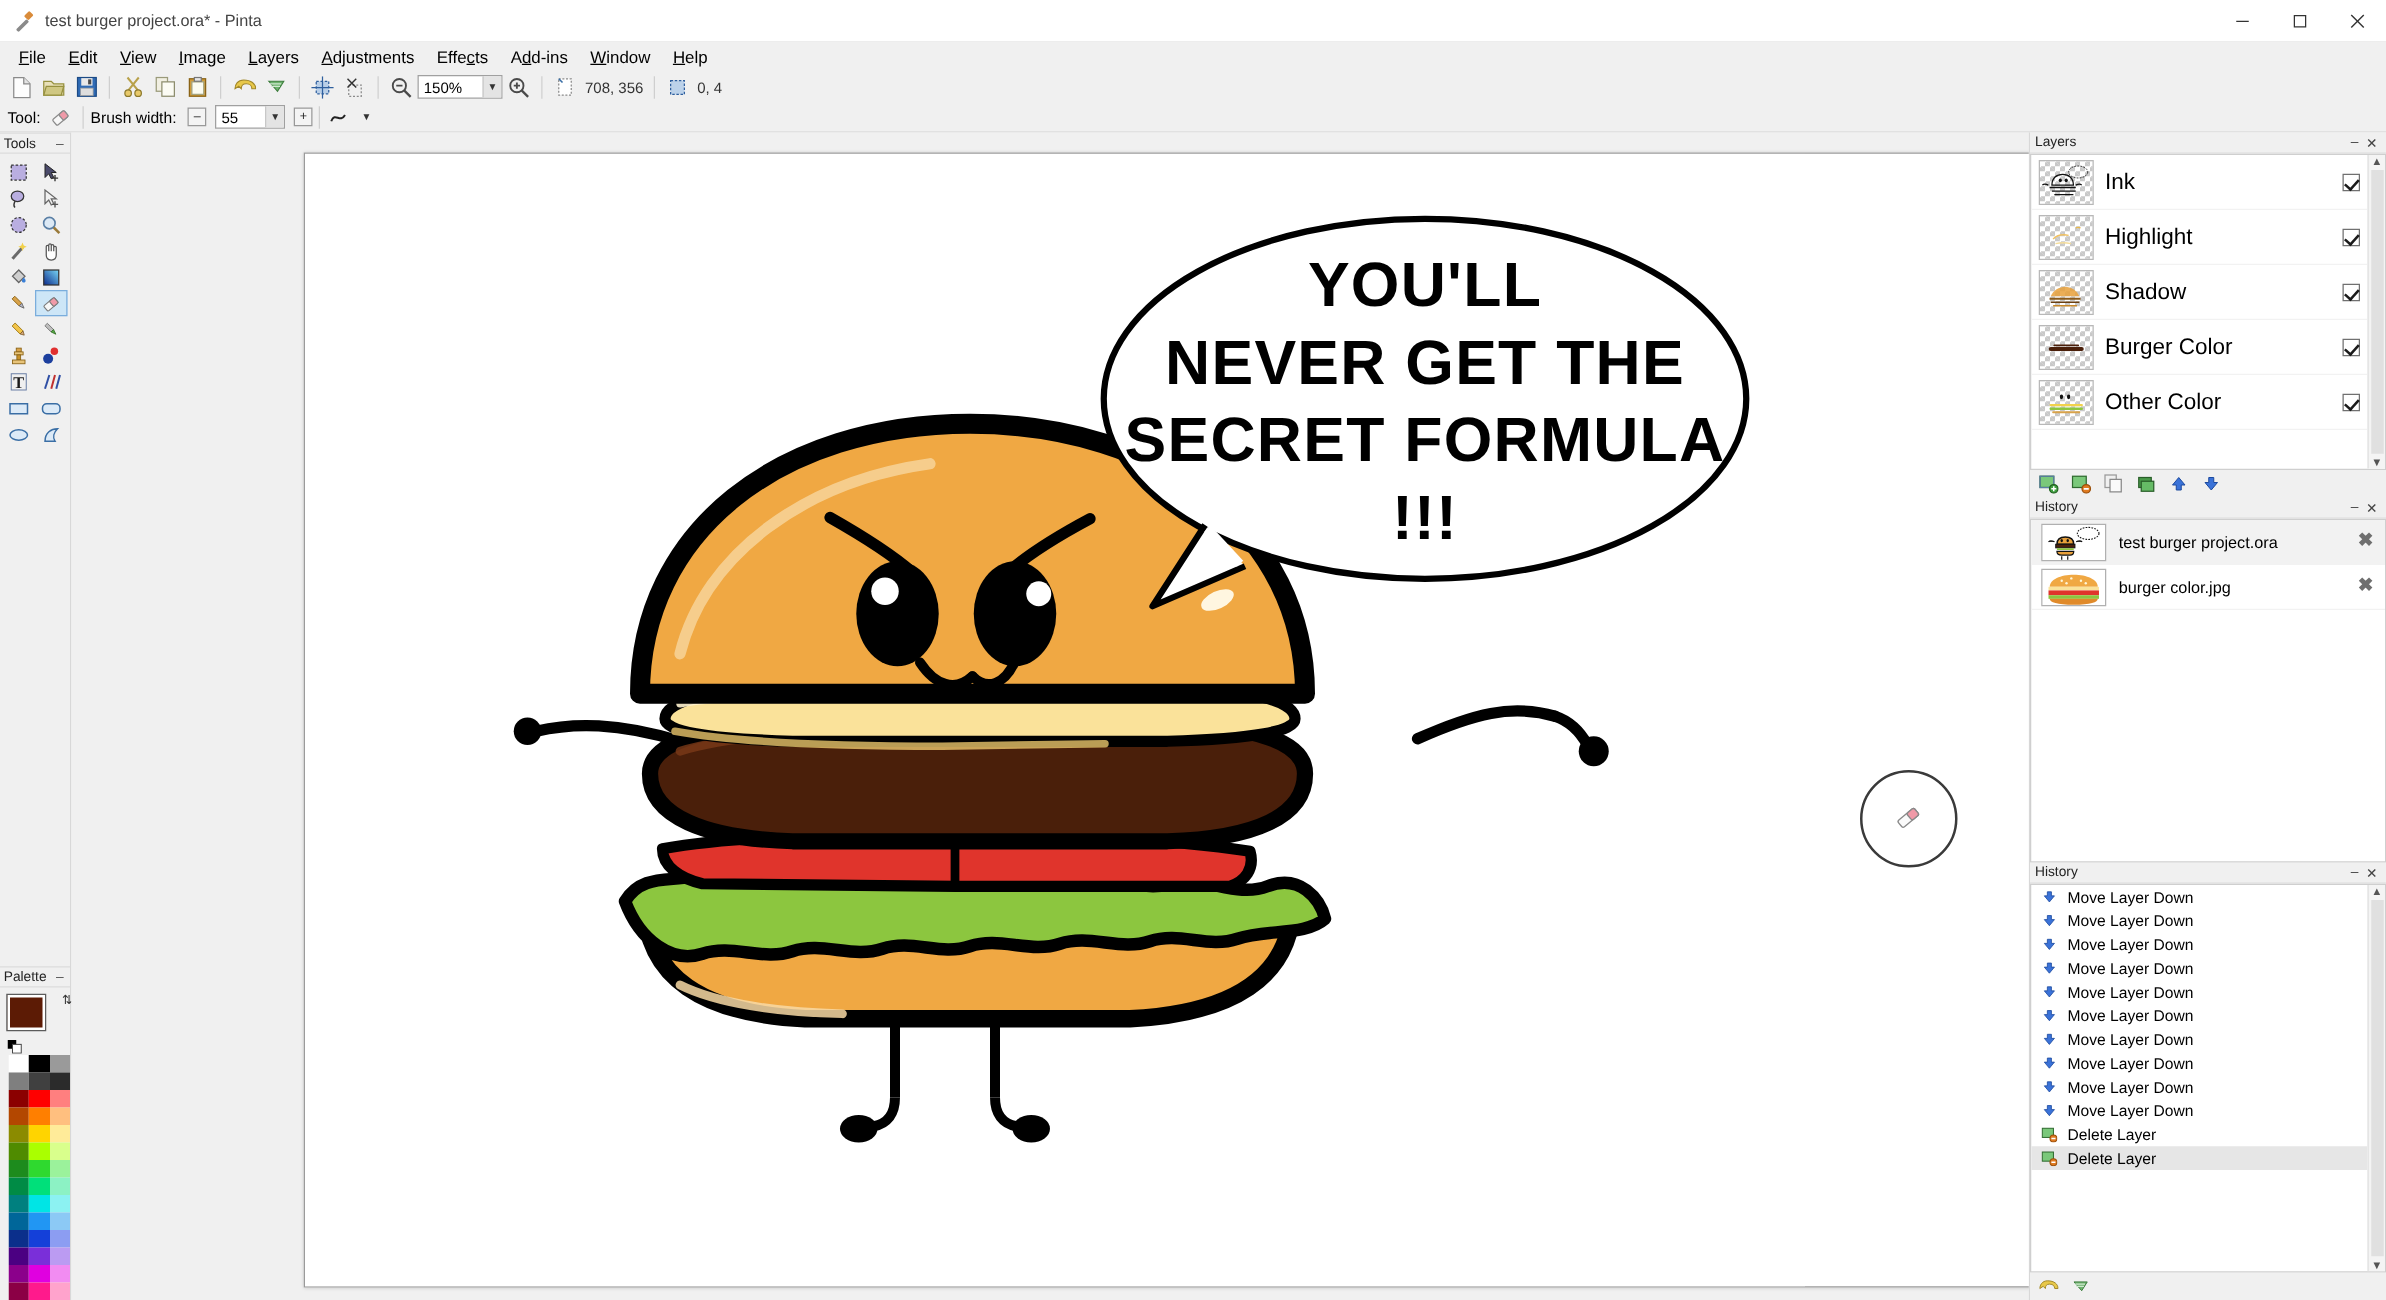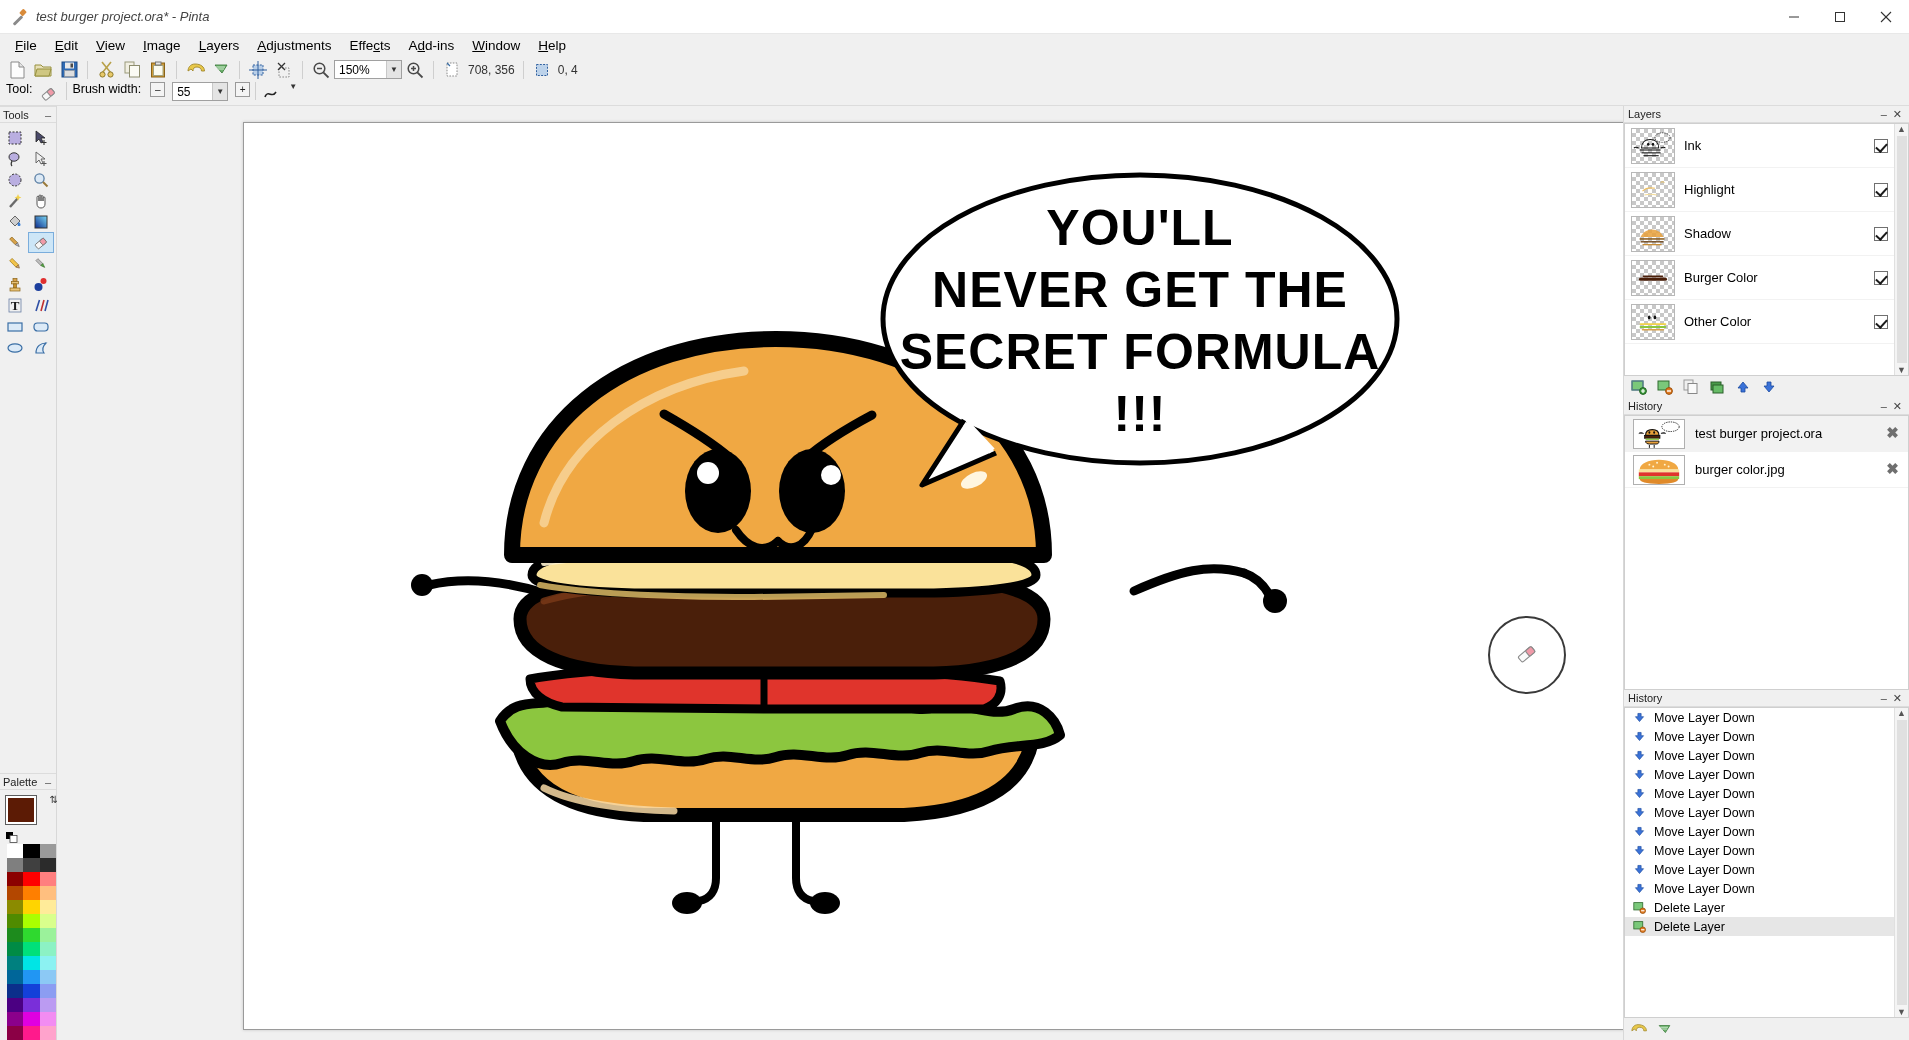--- a/index.html
+++ b/index.html
@@ -8,21 +8,21 @@
     width:1909px; height:1040px;
     font-family:"Liberation Sans", sans-serif;
     font-size:13px; color:#000;
     background:#f0f0f0; overflow:hidden;
     -webkit-font-smoothing:antialiased;
   }
   .app { position:relative; width:1909px; height:1040px; display:flex; flex-direction:column; background:#f0f0f0; }
 
   
   .titlebar { height:34px; background:#ffffff; display:flex; align-items:center;
-              border-bottom:1px solid #e8e8e8; flex:none;font-style:italic; }
+              border-bottom:1px solid #e8e8e8; flex:none; }
   .tb-icon { width:18px; height:18px; margin:0 8px 0 10px; position:relative; flex:none; }
   .tb-icon .brush-h { position:absolute; left:2px; top:11px; width:12px; height:3px;
         background:#8a8a8a; transform:rotate(-45deg); border-radius:1px; }
   .tb-icon .brush-t { position:absolute; left:10px; top:2px; width:6px; height:5px;
         background:#d98b3a; transform:rotate(-45deg); border-radius:1px; }
   .tb-title { font-size:13px; color:#444; }
   .tb-spacer { flex:1; }
   .tb-btn { width:46px; height:33px; display:flex; align-items:center; justify-content:center;
             color:#333; font-size:15px; }
   .tb-btn svg { display:block; }
@@ -39,21 +39,21 @@
   .tbi { width:26px; height:24px; display:flex; align-items:center; justify-content:center; }
   .sep { width:1px; height:18px; background:#cfcfcf; margin:0 5px; }
   .zoombox { width:68px; height:19px; border:1px solid #a0a0a0; background:#fff;
              display:flex; align-items:center; padding-left:4px; font-size:12px; }
   .zoomarrow { width:15px; height:17px; background:#e4e4e4; border-left:1px solid #c8c8c8;
                margin-left:auto; display:flex; align-items:center; justify-content:center;
                font-size:8px; color:#333; }
   .coordtxt { font-size:12px; color:#333; margin:0 3px; }
 
   
-  .toolopts { height:24px; background:#f0f0f0; display:flex; 
+  .toolopts { height:24px; background:#f0f0f0; display:flex; align-items:center;
               padding-left:6px; font-size:12.5px; flex:none;
               border-bottom:1px solid #dcdcdc; }
   .spin { width:56px; height:19px; border:1px solid #a0a0a0; background:#fff;
           display:flex; align-items:center; padding-left:4px; font-size:12px; }
   .pmbtn { width:15px; height:15px; border:1px solid #999; background:#f4f4f4;
            display:flex; align-items:center; justify-content:center; font-size:10px;
            line-height:1; color:#222; }
 
   
   .bodyrow { flex:1; display:flex; min-height:0; }
@@ -119,21 +119,21 @@
   .layer-row { height:44px; display:flex; align-items:center; padding:0 6px; gap:9px;
                border-bottom:1px solid #f2f2f2; }
   .layer-row.sel { background:#f2f2f2; }
   .thumb-box { width:44px; height:36px; border:1px solid #b8b8b8; flex:none;
                position:relative; overflow:hidden;
                background-image:
                  linear-gradient(45deg,#c8c8c8 25%,transparent 25%,transparent 75%,#c8c8c8 75%),
                  linear-gradient(45deg,#c8c8c8 25%,#fff 25%,#fff 75%,#c8c8c8 75%);
                background-size:8px 8px; background-position:0 0,4px 4px; }
   .thumb-box svg { position:absolute; inset:0; }
-  .layer-name { flex:1; font-size:13px; }
+  .layer-name { flex:1; font-size:18px; }
   .chk { width:14px; height:14px; border:1px solid #707070; background:#fff;
          position:relative; flex:none; }
   .chk::after { content:""; position:absolute; left:3px; top:1px; width:5px; height:9px;
          border:solid #1b1b1b; border-width:0 2px 2px 0; transform:rotate(42deg); }
 
   .dock-tools { height:22px; background:#f0f0f0; display:flex; align-items:center;
                 padding-left:6px; gap:9px; }
   .dock-tools .di { width:17px; height:17px; display:flex; align-items:center;
                     justify-content:center; }
 

